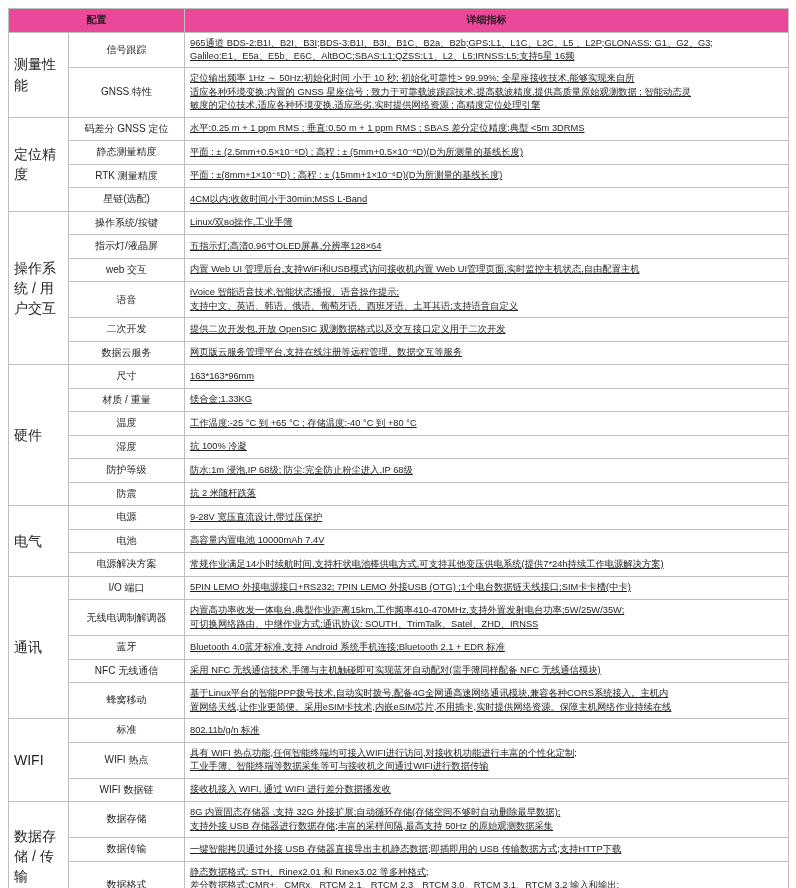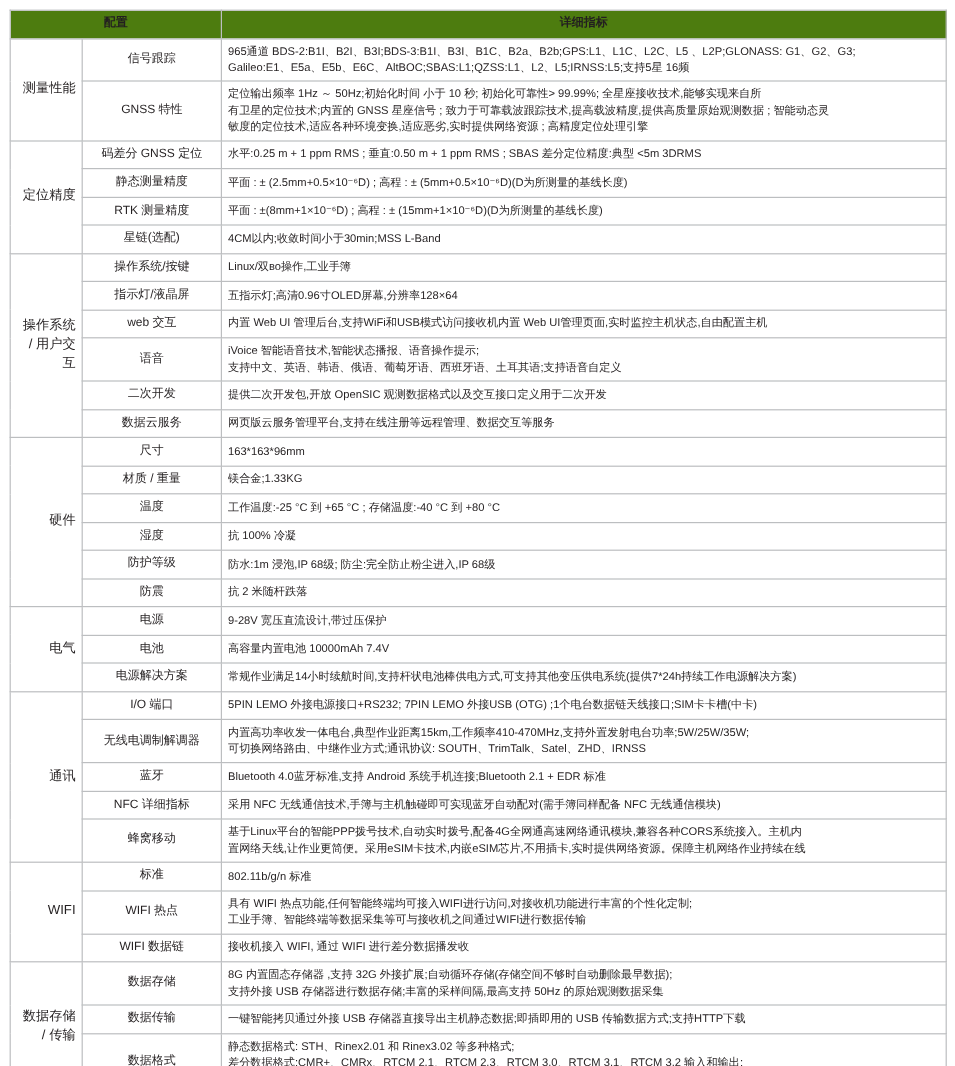--- a/index.html
+++ b/index.html
@@ -27,45 +27,46 @@
   table.spec col.c1 { width: 60px; }
   table.spec col.c2 { width: 116px; }
   table.spec col.c3 { width: 604px; }
 
   table.spec th, table.spec td {
     border: 1px solid #bcbec0;
     vertical-align: middle;
     padding: 4px 5px;
   }
   thead th {
-    background: #4d7c0f;
+    background: #ec4899;
     font-weight: bold;
     text-align: center;
     font-size: 10px;
     padding: 6px 4px;
     color: #231f20;
   }
   td.group {
-    text-align: right;
+    text-align: left;
     font-weight: normal;
-    font-size: 11px;
+    font-size: 14px;
     color: #231f20;
     padding: 4px 2px;
   }
   td.item {
     text-align: center;
     font-size: 10px;
     color: #231f20;
     padding: 4px 3px;
   }
   td.detail {
     text-align: left;
     font-size: 9.3px;
     color: #231f20;
     padding: 4px 6px;
+    text-decoration: underline;
   }
   td.detail .line {
     display: block;
     white-space: normal;
   }
 </style>
 </head>
 <body>
 
 <div class="sheet">
@@ -87,21 +88,21 @@
           <td class="item">信号跟踪</td>
           <td class="detail">
             <span class="line">965通道  BDS-2:B1I、B2I、B3I;BDS-3:B1I、B3I、B1C、B2a、B2b;GPS:L1、L1C、L2C、L5 、L2P;GLONASS: G1、G2、G3;</span>
             <span class="line">Galileo:E1、E5a、E5b、E6C、AltBOC;SBAS:L1;QZSS:L1、L2、L5;IRNSS:L5;支持5星 16频</span>
           </td>
         </tr>
         <tr>
           <td class="item">GNSS 特性</td>
           <td class="detail">
             <span class="line">定位输出频率 1Hz ～ 50Hz;初始化时间 小于 10 秒;     初始化可靠性&gt; 99.99%;  全星座接收技术,能够实现来自所</span>
-            <span class="line">有卫星的定位技术;内置的 GNSS 星座信号 ;  致力于可靠载波跟踪技术,提高载波精度,提供高质量原始观测数据 ; 智能动态灵</span>
+            <span class="line">适应各种环境变换;内置的 GNSS 星座信号 ;  致力于可靠载波跟踪技术,提高载波精度,提供高质量原始观测数据 ; 智能动态灵</span>
             <span class="line">敏度的定位技术,适应各种环境变换,适应恶劣,实时提供网络资源 ; 高精度定位处理引擎</span>
           </td>
         </tr>
         <tr>
           <td class="group" rowspan="4">定位精度</td>
           <td class="item">码差分 GNSS 定位</td>
           <td class="detail">
             <span class="line">水平:0.25 m + 1 ppm RMS ;          垂直:0.50 m + 1 ppm RMS  ;  SBAS 差分定位精度:典型 &lt;5m 3DRMS</span>
           </td>
         </tr>
@@ -232,21 +233,21 @@
             <span class="line">可切换网络路由、中继作业方式;通讯协议: SOUTH、TrimTalk、Satel、ZHD、IRNSS</span>
           </td>
         </tr>
         <tr>
           <td class="item">蓝牙</td>
           <td class="detail">
             <span class="line">Bluetooth 4.0蓝牙标准,支持 Android 系统手机连接;Bluetooth 2.1 + EDR 标准</span>
           </td>
         </tr>
         <tr>
-          <td class="item">NFC 详细指标</td>
+          <td class="item">NFC 无线通信</td>
           <td class="detail">
             <span class="line">采用 NFC 无线通信技术,手簿与主机触碰即可实现蓝牙自动配对(需手簿同样配备 NFC 无线通信模块)</span>
           </td>
         </tr>
         <tr>
           <td class="item">蜂窝移动</td>
           <td class="detail">
             <span class="line">基于Linux平台的智能PPP拨号技术,自动实时拨号,配备4G全网通高速网络通讯模块,兼容各种CORS系统接入。主机内</span>
             <span class="line">置网络天线,让作业更简便。采用eSIM卡技术,内嵌eSIM芯片,不用插卡,实时提供网络资源。保障主机网络作业持续在线</span>
           </td>

